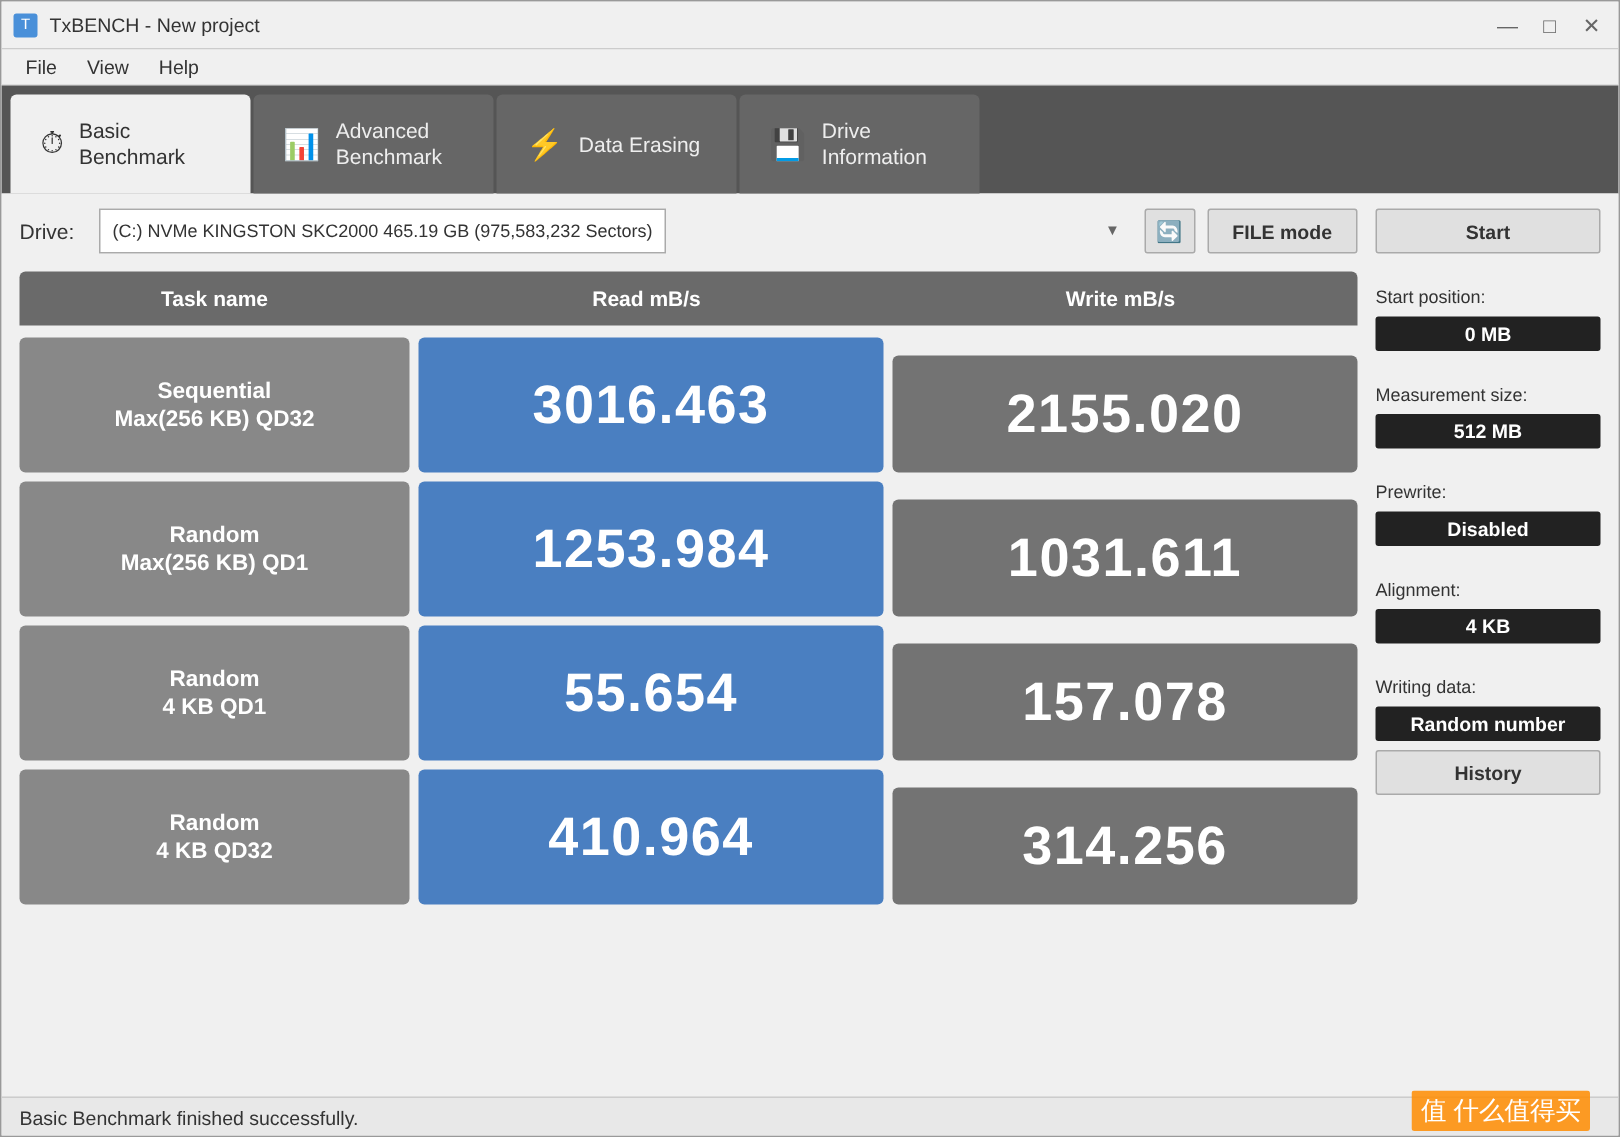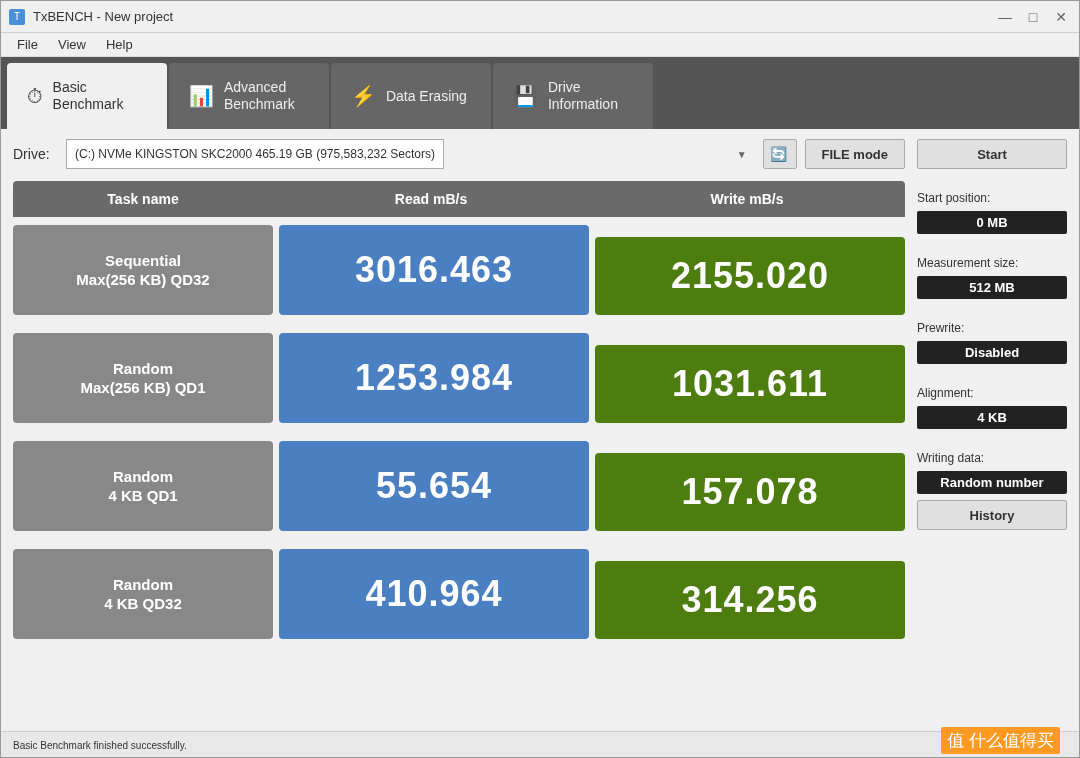--- a/index.html
+++ b/index.html
@@ -204,21 +204,21 @@
       color: white;
       font-size: 14px;
       font-weight: 600;
       text-align: center;
     }
     .bench-header-cell:first-child { text-align: center; }
 
     .bench-rows {
       display: flex;
       flex-direction: column;
-      gap: 18px;
+      gap: 6px;
       padding: 8px 0;
       flex: 1;
     }
     .bench-row {
       display: grid;
       grid-template-columns: 260px 1fr 1fr;
       height: 90px;
       gap: 6px;
       align-items: stretch;
     }
@@ -240,21 +240,21 @@
       border-radius: 4px;
       display: flex;
       align-items: center;
       justify-content: center;
       color: white;
       font-size: 36px;
       font-weight: 700;
       letter-spacing: 1px;
     }
     .bench-value-write {
-      background: #4d7c0f;
+      background: #737373;
       border-radius: 4px;
       display: flex;
       align-items: center;
       justify-content: center;
       color: white;
       font-size: 36px;
       font-weight: 700;
       letter-spacing: 1px;
       margin-top: 12px;
     }
@@ -295,21 +295,21 @@
     }
 
     
     .status-bar {
       background: #e8e8e8;
       border-top: 1px solid #ccc;
       height: 28px;
       display: flex;
       align-items: center;
       padding: 0 12px;
-      font-size: 10px;
+      font-size: 13px;
       color: #333;
     }
 
     
     .watermark {
       position: fixed;
       bottom: 4px;
       right: 20px;
       background: rgba(255,140,0,0.85);
       color: white;

